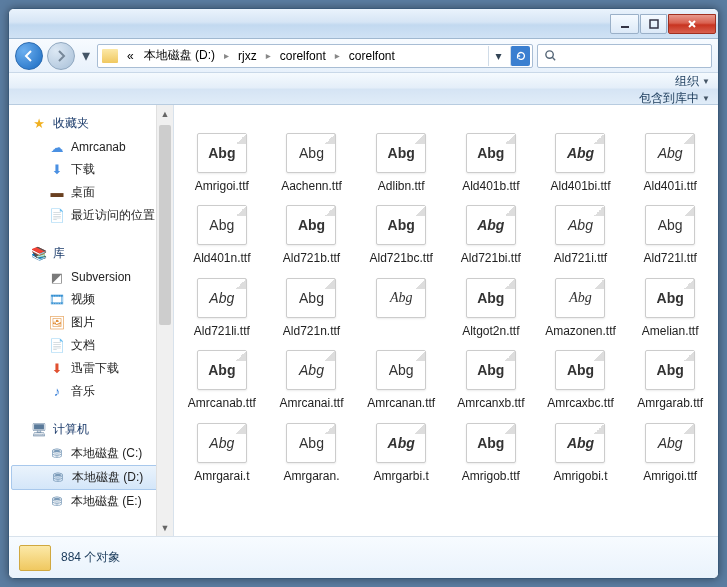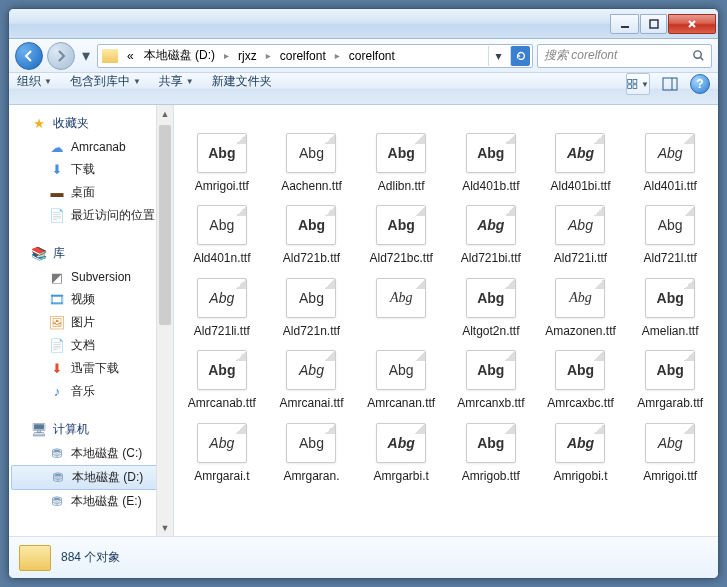--- a/index.html
+++ b/index.html
@@ -18,21 +18,21 @@
   .nav-dd{width:14px;display:flex;align-items:center;justify-content:center;color:#456;}
   .address { flex: 1; height: 24px; border: 1px solid #a8bdd4; background: #fff; display: flex; align-items: center; padding: 0 2px; gap:4px; font-size:12px; border-radius:2px; }
   .address .folder-ico{width:16px;height:14px;background:linear-gradient(to bottom,#fce9a8,#f0c860);border-radius:1px;margin:0 2px;}
   .crumb-sep{color:#888;font-size:10px;padding:0 2px;}
   .crumb{padding:0 3px;white-space:nowrap;}
   .addr-tail{margin-left:auto;display:flex;align-items:center;gap:2px;}
   .addr-ddbtn,.addr-refresh{width:20px;height:20px;display:flex;align-items:center;justify-content:center;color:#345;border-left:1px solid #d0dce8;}
   .addr-refresh{background:#3a7fd0;color:#fff;border-radius:2px;}
   .search { width: 175px; height: 24px; border: 1px solid #a8bdd4; background: #fff; display: flex; align-items: center; padding: 0 6px; font-size: 12px; color:#888; gap:4px; border-radius:2px;}
   .search svg{width:13px;height:13px;color:#567;}
-  .toolbar { height: 32px; background: linear-gradient(to bottom,#f5fafe,#e4eef9 48%,#d5e4f4 52%,#e0ecf8); border-bottom:1px solid #b8cce0; display:flex; align-items:flex-start; padding:0 8px; gap:18px; font-size:12px; color:#1a3a5a;}
+  .toolbar { height: 32px; background: linear-gradient(to bottom,#f5fafe,#e4eef9 48%,#d5e4f4 52%,#e0ecf8); border-bottom:1px solid #b8cce0; display:flex; align-items:flex-end; padding:0 8px; gap:0; font-size:12px; color:#1a3a5a;flex-direction:column;}
   .tb-item{display:flex;align-items:center;gap:3px;}
   .tb-dd{font-size:8px;color:#456;}
   .tb-right{margin-left:auto;display:flex;align-items:center;gap:8px;}
   .tb-iconbtn{width:24px;height:22px;display:flex;align-items:center;justify-content:center;color:#2a5a8a;border:1px solid transparent;border-radius:2px;}
   .tb-iconbtn.view{border-color:#b0c8e0;background:linear-gradient(to bottom,#fff,#e8f0fa);}
   .tb-help{width:20px;height:20px;border-radius:50%;background:radial-gradient(circle at 35% 30%,#a8d8ff,#2a7ad0);color:#fff;display:flex;align-items:center;justify-content:center;font-size:12px;font-weight:bold;border:1px solid #2a6ab0;}
   .content { flex:1; display:flex; overflow:hidden; }
   .sidebar { width:165px; border-right:1px solid #d8e2ec; background:#fff; overflow-y:auto; font-size:12px; padding:4px 0; position:relative;}
   .side-group-hdr{padding:6px 8px 4px 22px; display:flex;align-items:center;gap:6px;color:#1a3a6a;}
   .side-item{padding:3px 8px 3px 40px;display:flex;align-items:center;gap:6px;color:#222;}
@@ -119,21 +119,20 @@
       <div class="addr-tail">
         <div class="addr-ddbtn">▾</div>
         <div class="addr-refresh">
             <svg viewBox="0 0 14 14" width="12" height="12">
               <path d="M3 7a4 4 0 1 1 1.2 2.8M3 7v3M3 7h3" fill="none" stroke="#fff" stroke-width="1.5"></path>
             </svg>
           </div>
       </div>
     </div>
     <div class="search">
-      <span style="flex:1;font-style:italic;">搜索 corelfont</span>
       <svg viewBox="0 0 14 14">
           <circle cx="6" cy="6" r="4" fill="none" stroke="currentColor" stroke-width="1.5"></circle>
           <line x1="9" y1="9" x2="12" y2="12" stroke="currentColor" stroke-width="1.5"></line>
         </svg>
     </div>
   </div>
 
   <div class="toolbar">
     <div class="tb-item">
         <span>组织</span>

